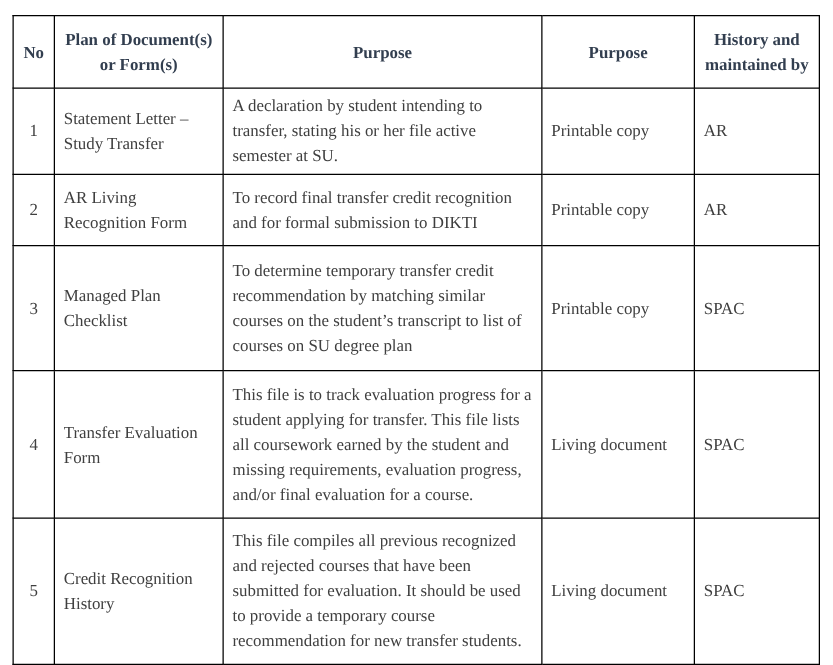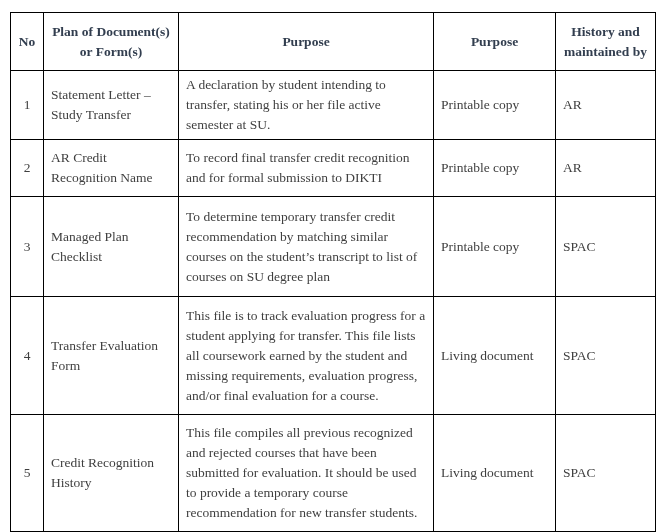--- a/index.html
+++ b/index.html
@@ -79,21 +79,21 @@
       <tr class="row-1">
         <td class="cell cell-no">1</td>
         <td class="cell">Statement Letter – Study Transfer</td>
         <td class="cell">A declaration by student intending to transfer, stating his or her file active semester at SU.</td>
         <td class="cell">Printable copy</td>
         <td class="cell">AR</td>
       </tr>
 
       <tr class="row-2">
         <td class="cell cell-no">2</td>
-        <td class="cell">AR Credit Recognition Name</td>
+        <td class="cell">AR Living Recognition Form</td>
         <td class="cell">To record final transfer credit recognition and for formal submission to DIKTI</td>
         <td class="cell">Printable copy</td>
         <td class="cell">AR</td>
       </tr>
 
       <tr class="row-3">
         <td class="cell cell-no">3</td>
         <td class="cell">Managed Plan Checklist</td>
         <td class="cell">To determine temporary transfer credit recommendation by matching similar courses on the student’s transcript to list of courses on SU degree plan</td>
         <td class="cell">Printable copy</td>

